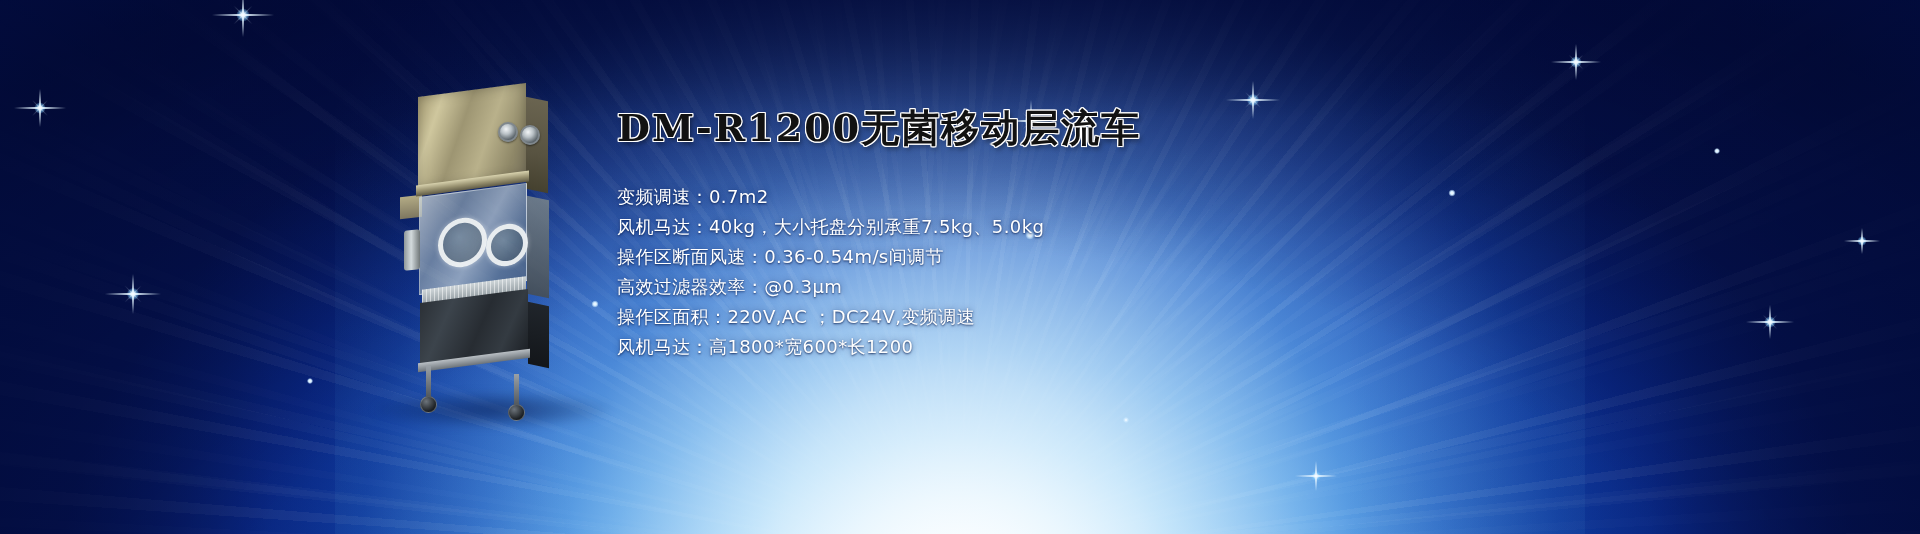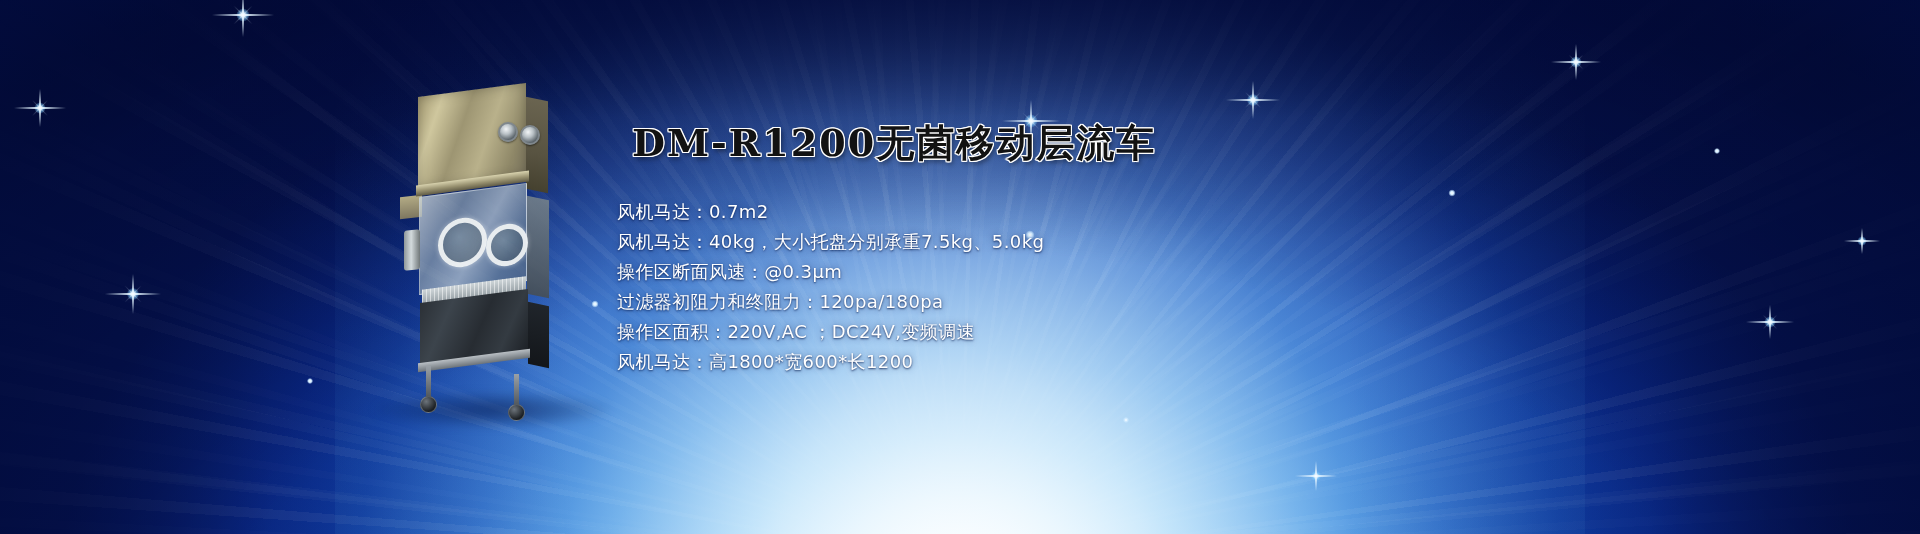--- a/index.html
+++ b/index.html
@@ -179,21 +179,21 @@
   .shadow{
     position:absolute;left:374px;top:392px;width:236px;height:36px;
     background:radial-gradient(ellipse at 50% 50%, rgba(2,20,70,.55) 0%, rgba(2,20,70,.25) 45%, rgba(0,0,0,0) 75%);
     filter:blur(4px);
   }
 
   
   #textblock{position:absolute;left:617px;top:108px;width:560px;}
 
   #title{
-    margin:15px;
+    margin:0;
     font-family:"DejaVu Serif","Liberation Serif",serif;
     font-size:38px;
     font-weight:700;
     letter-spacing:2px;
     color:#121212;
     line-height:1.05;
     white-space:nowrap;
     -webkit-text-stroke:1.2px #f2f2f2;
     paint-order:stroke fill;
     text-shadow:
@@ -315,22 +315,22 @@
     <div class="cab bot-rail"></div>
     <div class="leg l1"></div>
     <div class="leg l2"></div>
     <div class="caster c1"></div>
     <div class="caster c2"></div>
   </div>
 
   <div id="textblock">
     <h1 id="title">DM-R1200无菌移动层流车</h1>
     <ul id="speclist">
-      <li>风机马达：0.7m2</li>
+      <li>变频调速：0.7m2</li>
       <li>风机马达：40kg，大小托盘分别承重7.5kg、5.0kg</li>
-      <li>操作区断面风速：@0.3μm</li>
-      <li>过滤器初阻力和终阻力：120pa/180pa</li>
+      <li>操作区断面风速：0.36-0.54m/s间调节</li>
+      <li>高效过滤器效率：@0.3μm</li>
       <li>操作区面积：220V,AC ；DC24V,变频调速</li>
       <li>风机马达：高1800*宽600*长1200</li>
     </ul>
   </div>
 
 </div>
 
 </body></html>

